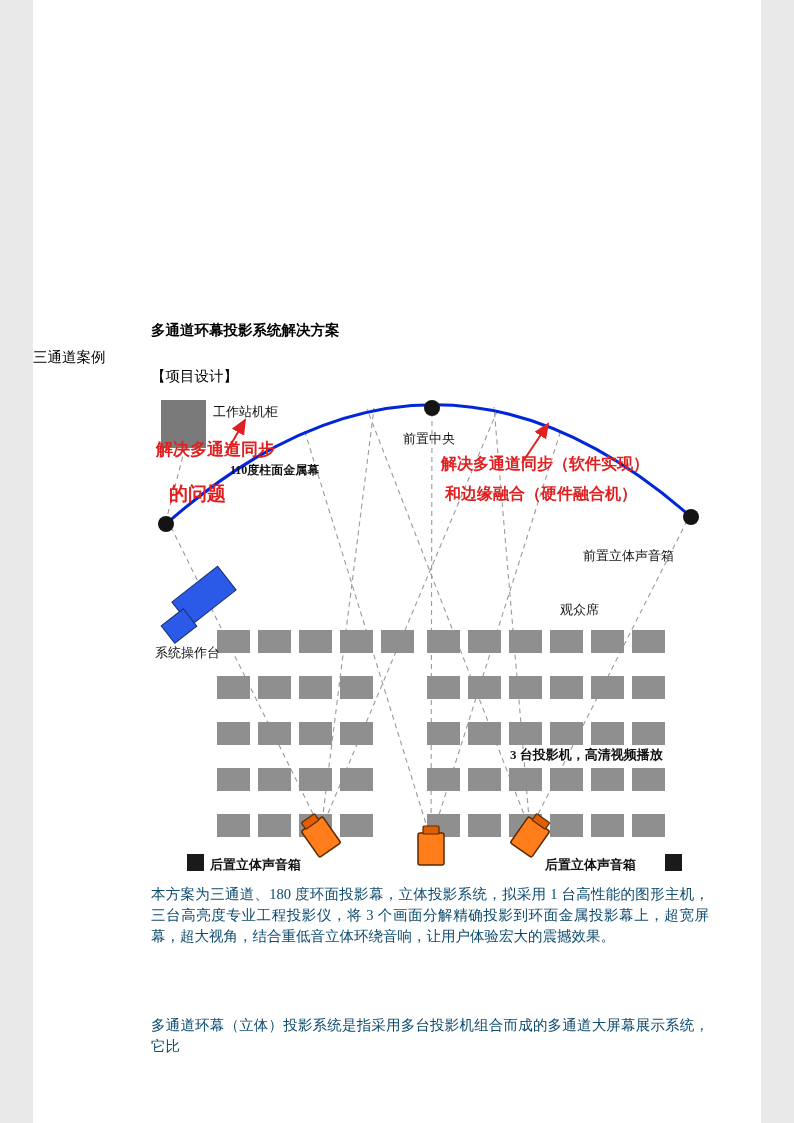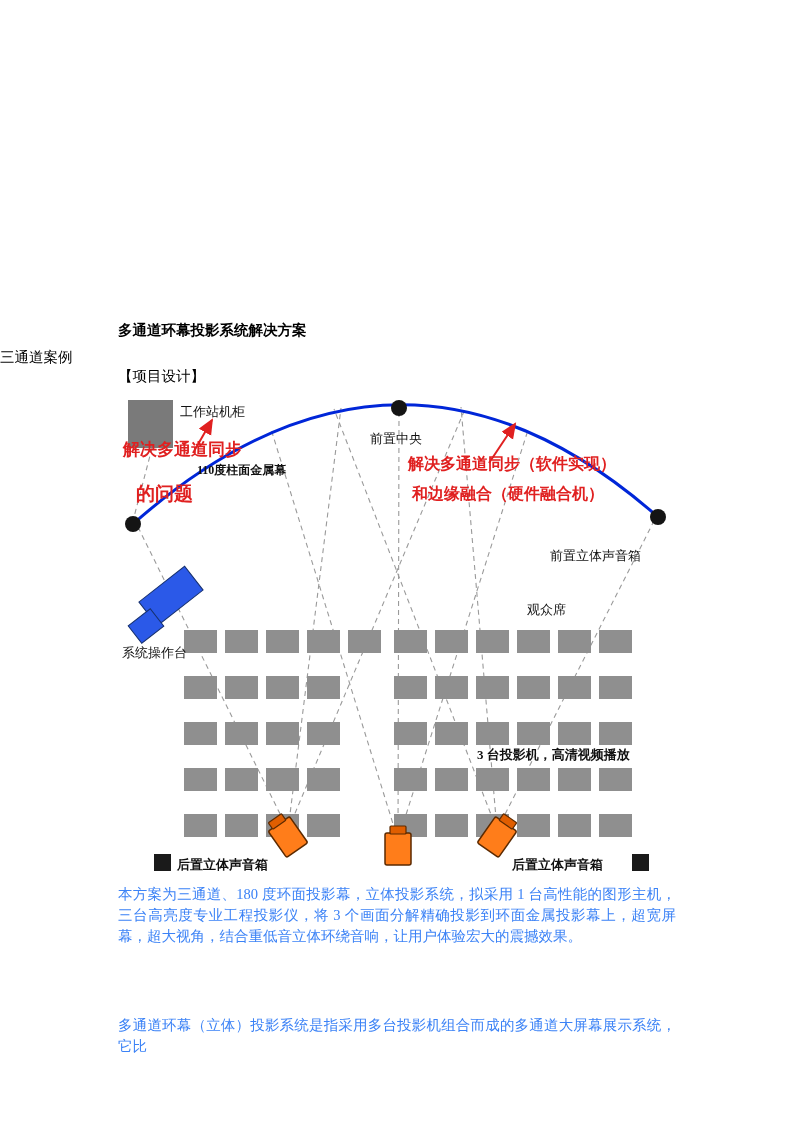--- a/index.html
+++ b/index.html
@@ -1,19 +1,19 @@
 <!DOCTYPE html>
 <html style="--arc-blue: #0026d8; --red: #e02020; --console-blue: #2b59e8; --seat-gray: #8f8f8f; --proj-orange: #ff7d1a; --cabinet-gray: #7a7a7a;"><head>
 <meta charset="utf-8">
 <style>
   * { margin:0; padding:0; box-sizing:border-box; }
   html,body { background:#e9e9e9; }
   body { font-family:"Liberation Serif", serif; }
   .page {
-    position:relative; width:794px; height:1123px; margin:0 auto;
+    position:relative; width:728px; height:1123px; margin:0 auto;
     background:#ffffff; overflow:hidden;padding-left:24px;
   }
   .doc-title{
     position:absolute; left:118px; top:321px;
     font-family:"Liberation Sans", sans-serif;
     font-size:14.5px; font-weight:bold; color:#000; white-space:nowrap;
   }
   .subtitle{
     position:absolute; left:0; top:348px; width:794px; 
     font-size:14.5px; color:#000;
@@ -36,21 +36,21 @@
     position:absolute; font-size:13px; color:#111; white-space:nowrap;
     font-family:"Liberation Serif", serif;
   }
   .lbl.bold { font-weight:bold; }
   .red-note{
     position:absolute; color:var(--red,#e02020); font-weight:bold; white-space:nowrap;
     font-family:"Liberation Sans", sans-serif;
   }
   .para{
     position:absolute; left:118px; width:558px; font-size:14.5px; line-height:1.45;
-    color:#3b82f6; text-align:justify;
+    color:#0c4a6e; text-align:justify;
   }
 </style>
 </head>
 <body>
 
 <div class="page">
 
   <div class="doc-title">多通道环幕投影系统解决方案</div>
   <div class="subtitle">三通道案例</div>
   <div class="section-label">【项目设计】</div>

